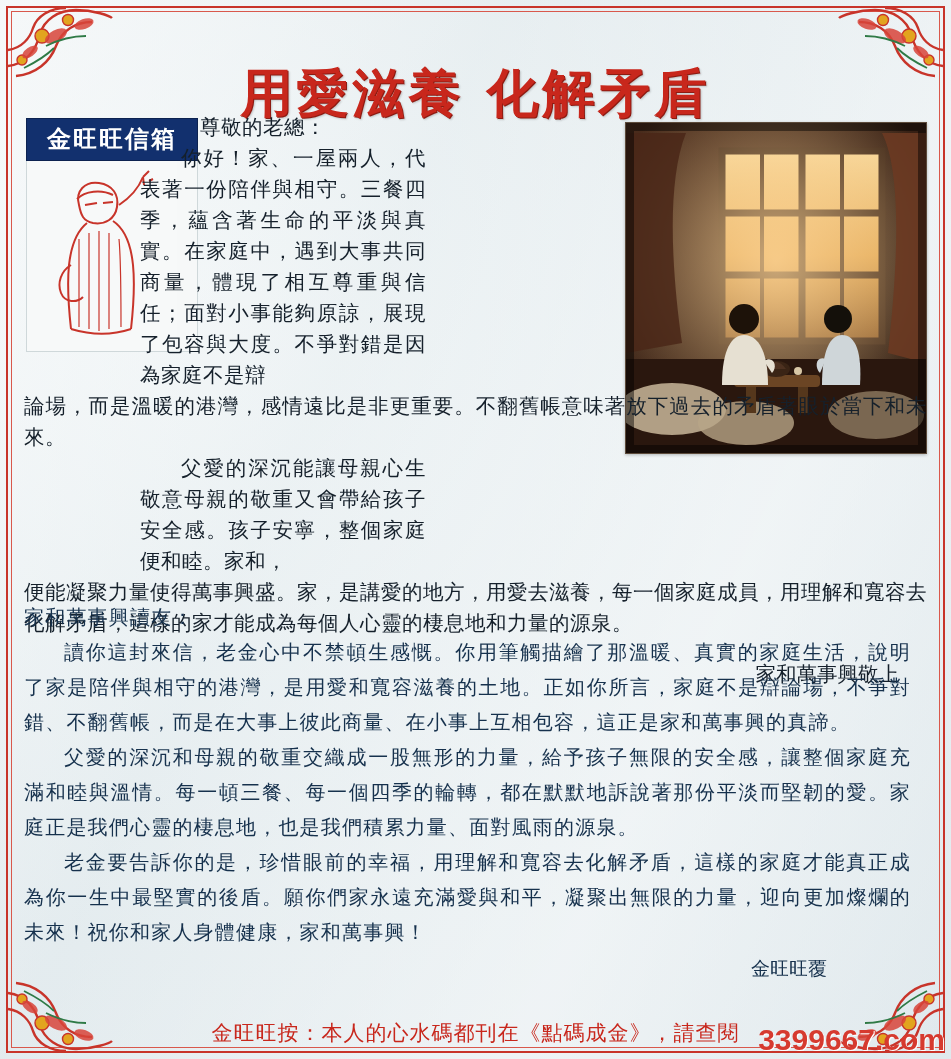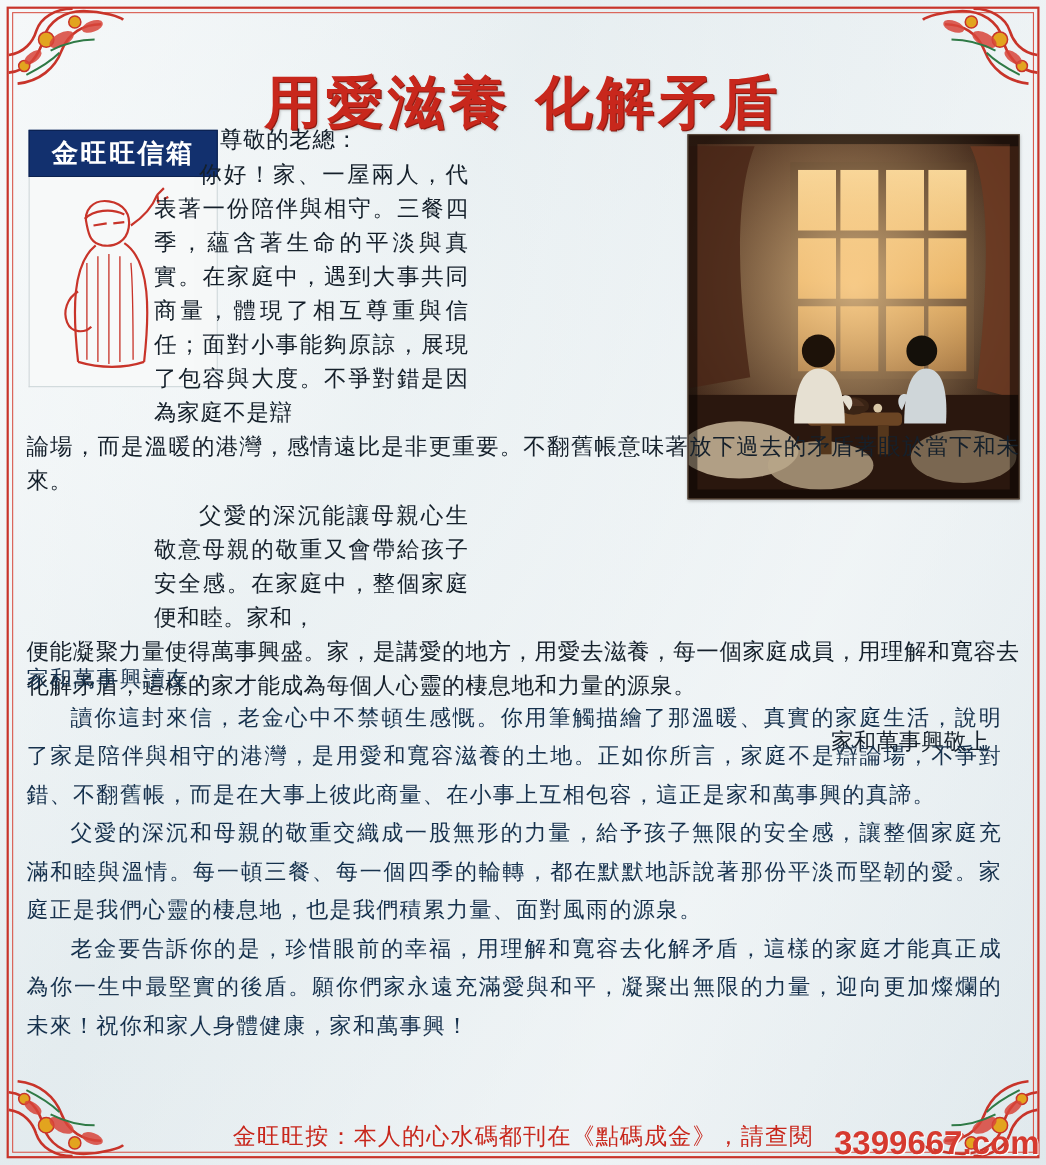--- a/index.html
+++ b/index.html
@@ -351,27 +351,28 @@
       </g>
 
       <rect width="300" height="330" fill="none" stroke="rgba(0,0,0,.45)" stroke-width="16"></rect>
     </svg>
   </div>
 
   <div class="article">
     <p class="blk salutation">尊敬的老總：</p>
     <p class="blk p1 indent">你好！家、一屋兩人，代表著一份陪伴與相守。三餐四季，蘊含著生命的平淡與真實。在家庭中，遇到大事共同商量，體現了相互尊重與信任；面對小事能夠原諒，展現了包容與大度。不爭對錯是因為家庭不是辯</p>
     <p class="blk p2">論場，而是溫暖的港灣，感情遠比是非更重要。不翻舊帳意味著放下過去的矛盾著眼於當下和未來。</p>
-    <p class="blk p1 indent" style="margin-top:0;">父愛的深沉能讓母親心生敬意母親的敬重又會帶給孩子安全感。在家庭中，整個家庭便和睦。家和，</p>
+    <p class="blk p1 indent" style="margin-top:0;">父愛的深沉能讓母親心生敬意母親的敬重又會帶給孩子安全感。孩子安寧，整個家庭便和睦。家和，</p>
     <p class="blk p2">便能凝聚力量使得萬事興盛。家，是講愛的地方，用愛去滋養，每一個家庭成員，用理解和寬容去化解矛盾，這樣的家才能成為每個人心靈的棲息地和力量的源泉。</p>
     <p class="signature">家和萬事興敬上</p>
   </div>
 
   <div class="reply">
     <p class="hand">家和萬事興讀友：</p>
     <p class="hand indent">讀你這封來信，老金心中不禁頓生感慨。你用筆觸描繪了那溫暖、真實的家庭生活，說明了家是陪伴與相守的港灣，是用愛和寬容滋養的土地。正如你所言，家庭不是辯論場，不爭對錯、不翻舊帳，而是在大事上彼此商量、在小事上互相包容，這正是家和萬事興的真諦。</p>
     <p class="hand indent">父愛的深沉和母親的敬重交織成一股無形的力量，給予孩子無限的安全感，讓整個家庭充滿和睦與溫情。每一頓三餐、每一個四季的輪轉，都在默默地訴說著那份平淡而堅韌的愛。家庭正是我們心靈的棲息地，也是我們積累力量、面對風雨的源泉。</p>
     <p class="hand indent">老金要告訴你的是，珍惜眼前的幸福，用理解和寬容去化解矛盾，這樣的家庭才能真正成為你一生中最堅實的後盾。願你們家永遠充滿愛與和平，凝聚出無限的力量，迎向更加燦爛的未來！祝你和家人身體健康，家和萬事興！</p>
+    <p class="sign2">金旺旺覆</p>
   </div>
 
   <div class="footnote">金旺旺按：本人的心水碼都刊在《點碼成金》，請查閱</div>
   <div class="watermark">3399667.com</div>
 </div>
 
 </body></html>

